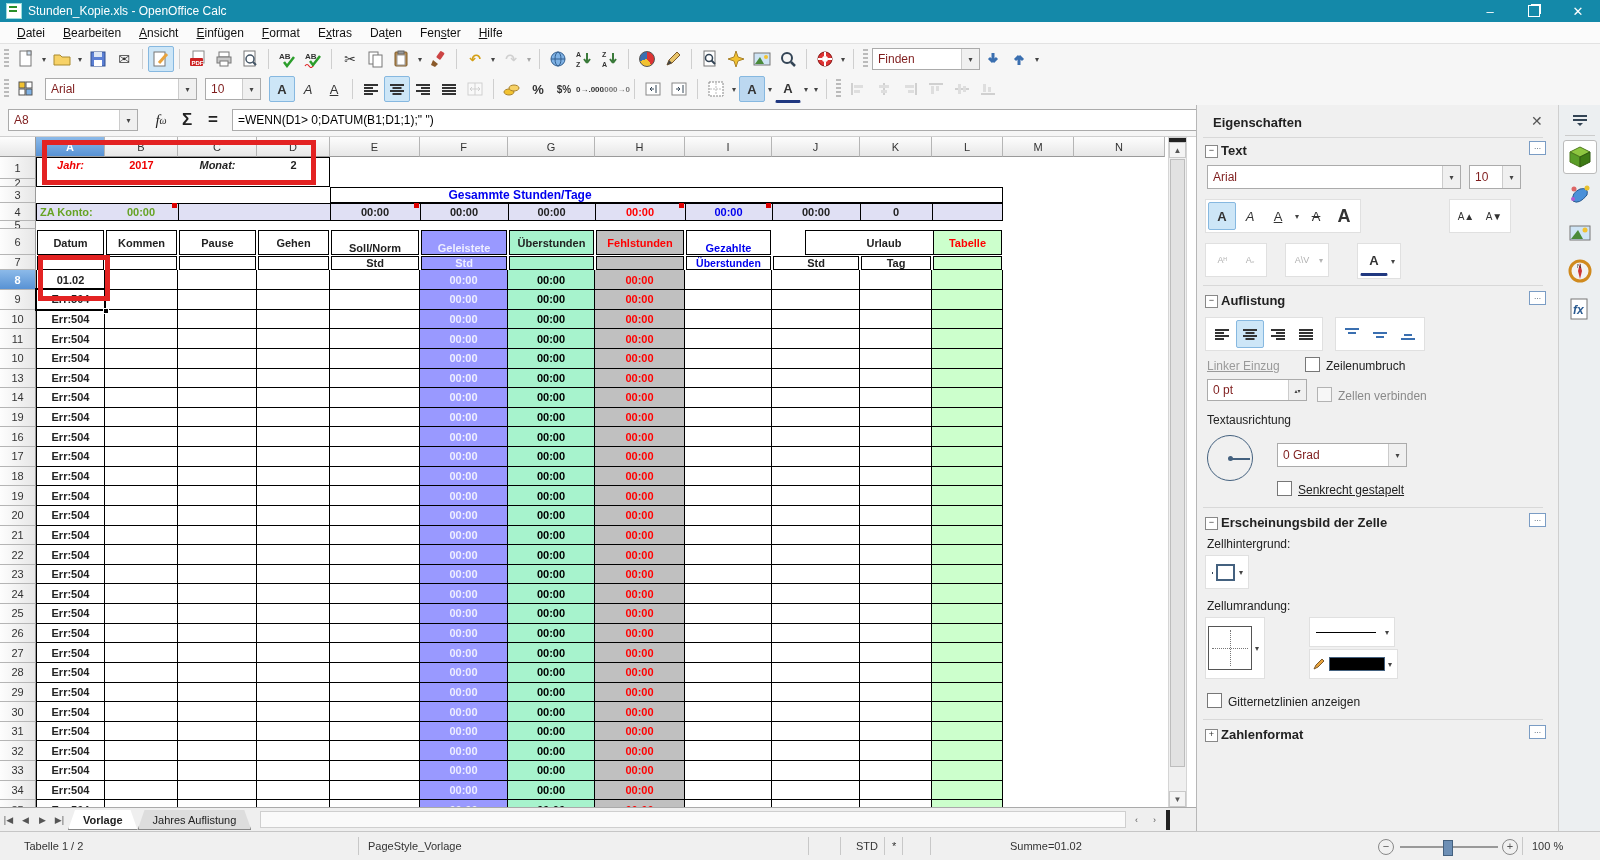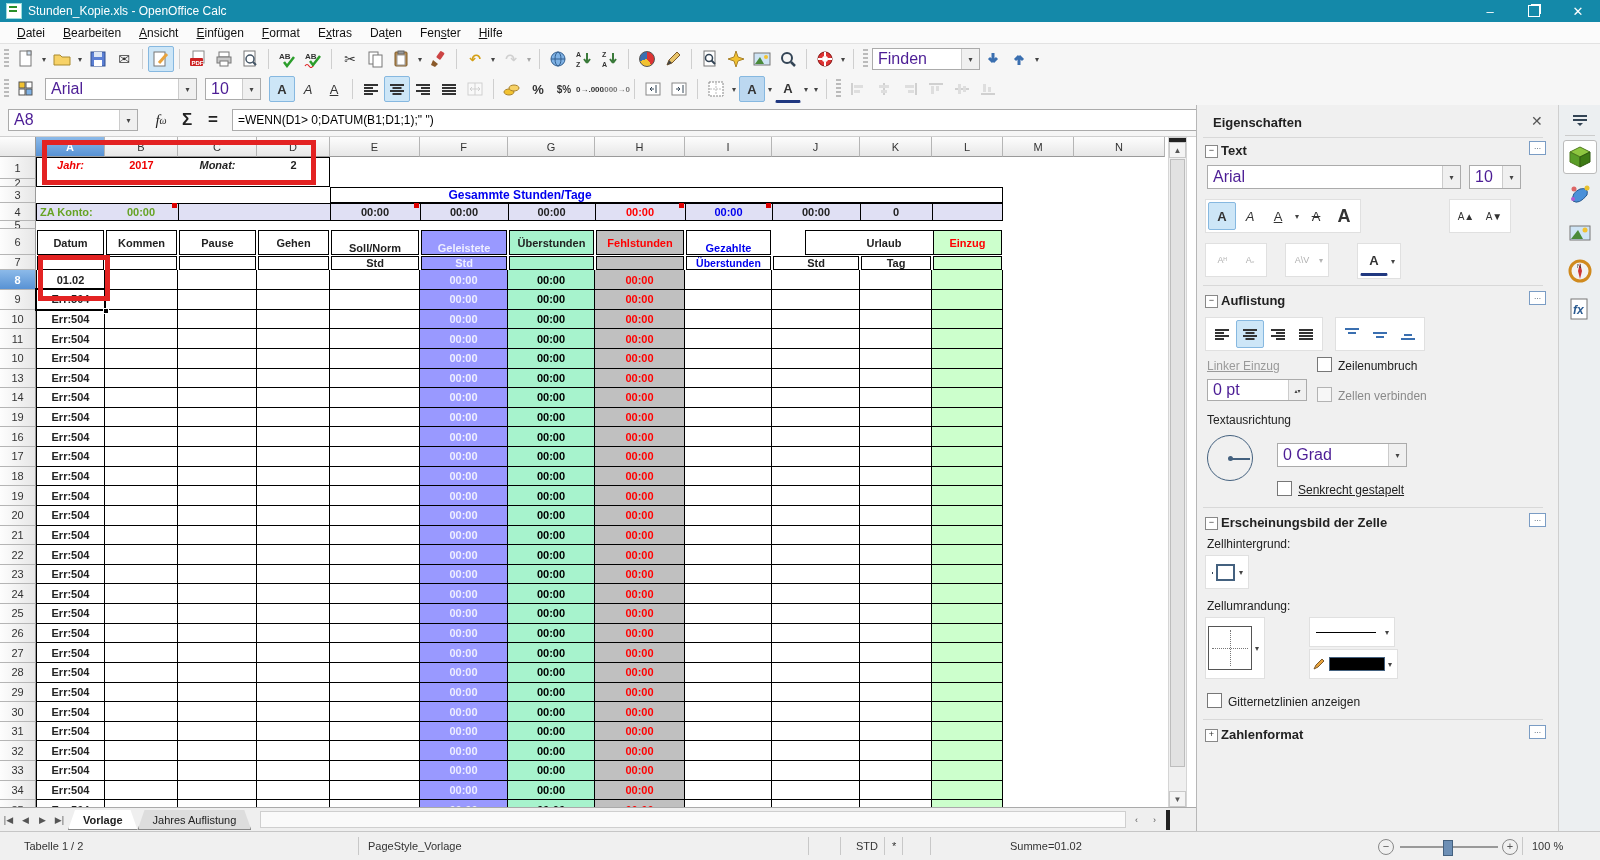--- a/index.html
+++ b/index.html
@@ -20,21 +20,21 @@
   .toolbar{left:0;width:1600px;background:#f6f6f6;display:flex;align-items:center}
   #toolbar1{top:44px;height:30px;border-bottom:1px solid #e8e8e8}
   #toolbar2{top:74px;height:30px;border-bottom:1px solid #ddd}
   .grip{width:5px;height:20px;margin:0 4px;background:repeating-linear-gradient(#bbb 0 2px,transparent 2px 4px);flex:none}
   .tsep{width:1px;height:20px;background:#cfcfcf;margin:0 5px;flex:none}
   .tbtn{width:24px;height:24px;display:flex;align-items:center;justify-content:center;flex:none;border:1px solid transparent;border-radius:2px;font-size:13px;color:#333}
   .tbtn.active{background:#cde6f7;border-color:#86b8e0}
   .tbtn.disabled{opacity:.4}
   .dd{width:10px;height:24px;display:flex;align-items:center;justify-content:center;font-size:8px;color:#444;flex:none}
   .combo{height:22px;background:#fff;border:1px solid #ababab;display:flex;align-items:center;box-sizing:border-box;flex:none}
-  .combo .cv{flex:1;padding-left:5px;font-size:16px;color:#4c1d95;white-space:nowrap;overflow:hidden}
+  .combo .cv{flex:1;padding-left:5px;font-size:12px;color:#7f1d1d;white-space:nowrap;overflow:hidden}
   .combo .ca{width:17px;height:100%;background:#f0f0f0;border-left:1px solid #ccc;display:flex;align-items:center;justify-content:center;font-size:8px;color:#444}
   .glyph{font-size:14px;line-height:1}
   svg{display:block}
   
   #formulabar{left:0;top:104px;width:1600px;height:32px;background:#f6f6f6;border-bottom:1px solid #cfcfcf;display:flex;align-items:center}
   #namebox{width:130px;height:22px;margin-left:8px}
   #fxinput{height:22px;width:1300px;background:#fff;border:1px solid #ababab;font-family:"Liberation Sans",sans-serif;font-size:12px;padding:0 5px;box-sizing:border-box}
   .fbtn{width:26px;height:24px;display:flex;align-items:center;justify-content:center;font-size:15px;color:#222;flex:none}
   
   #grid{left:0;top:137px;width:1196px;height:670px;background:#fff;overflow:hidden;position:absolute}
@@ -557,21 +557,21 @@
   <div class="hbox" style="left:421px;top:119px;width:86px;height:14px;background:#9999ff;color:#eef">Std</div>
   <div class="hbox" style="left:509px;top:93px;width:85px;height:25px;background:#a7f3cd">Überstunden</div>
   <div class="hbox" style="left:509px;top:119px;width:85px;height:14px;background:#a7f3cd"></div>
   <div class="hbox" style="left:596px;top:93px;width:88px;height:25px;background:#c0c0c0;color:#f00">Fehlstunden</div>
   <div class="hbox" style="left:596px;top:119px;width:88px;height:14px;background:#c0c0c0"></div>
   <div class="hbox" style="left:686px;top:93px;width:85px;height:25px;color:#0000ee;align-items:flex-end">Gezahlte</div>
   <div class="hbox" style="left:686px;top:119px;width:85px;height:14px;color:#0000ee;font-size:10.5px">Überstunden</div>
   <div class="hbox" style="left:805px;top:93px;width:158px;height:25px">Urlaub</div>
   <div class="hbox" style="left:773px;top:119px;width:86px;height:14px">Std</div>
   <div class="hbox" style="left:861px;top:119px;width:70px;height:14px">Tag</div>
-  <div class="hbox" style="left:933px;top:93px;width:69px;height:25px;background:#ccffcc;color:#f00">Einzug</div>
+  <div class="hbox" style="left:933px;top:93px;width:69px;height:25px;background:#ccffcc;color:#f00">Tabelle</div>
   <div class="hbox" style="left:933px;top:119px;width:69px;height:14px;background:#ccffcc"></div>
 
   <div id="datarows">
       <div class="drow" style="top:133px;height:20px">
         <div class="dc" style="width:69px;border-left:1px solid #000;">01.02</div>
         <div class="dc" style="width:73px;"></div>
         <div class="dc" style="width:79px;"></div>
         <div class="dc" style="width:73px;"></div>
         <div class="dc" style="width:90px;"></div>
         <div class="dc" style="background:#9999ff;color:#eeeeff;width:88px;">00:00</div>
@@ -1102,21 +1102,21 @@
         </svg>
       </div>
     <div class="tbtn">
         <svg width="14" height="12">
           <line x1="3" y1="7" x2="11" y2="7" stroke="#3a6fb0" stroke-width="2"></line>
           <line x1="0" y1="11" x2="14" y2="11" stroke="#3a6fb0" stroke-width="2"></line>
         </svg>
       </div>
   </div>
   <div class="abs gtxt" style="left:10px;top:254px;font-size:12px;text-decoration:underline">Linker Einzug</div>
-  <div class="abs" style="left:120px;top:252px"><span class="cb"></span><span class="cblbl">Zeilenumbruch</span></div>
+  <div class="abs" style="left:108px;top:252px"><span class="cb"></span><span class="cblbl">Zeilenumbruch</span></div>
   <div class="combo abs" style="left:10px;top:274px;width:100px;height:22px">
     <span class="cv gtxt">0 pt</span>
     <span class="ca" style="flex-direction:column;font-size:6px">▴▾</span>
   </div>
   <div class="abs" style="left:120px;top:282px;opacity:.5"><span class="cb"></span><span class="cblbl">Zellen verbinden</span></div>
   <div class="abs" style="left:10px;top:308px;font-size:12px;color:#222">Textausrichtung</div>
   <div class="abs" style="left:10px;top:330px;width:44px;height:44px;border:1px solid #44617f;border-radius:50%">
     <div style="position:absolute;left:50%;top:50%;width:20px;height:2px;background:#44617f"></div>
     <div style="position:absolute;left:50%;top:50%;width:5px;height:5px;margin:-2px 0 0 -2px;background:#44617f;border-radius:50%"></div>
   </div>

